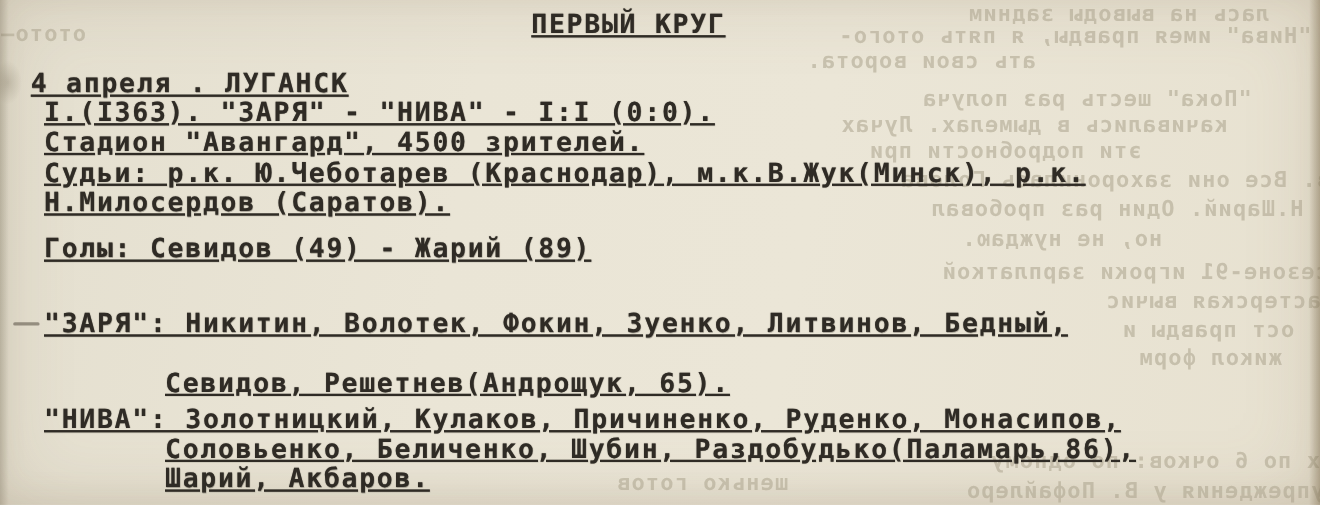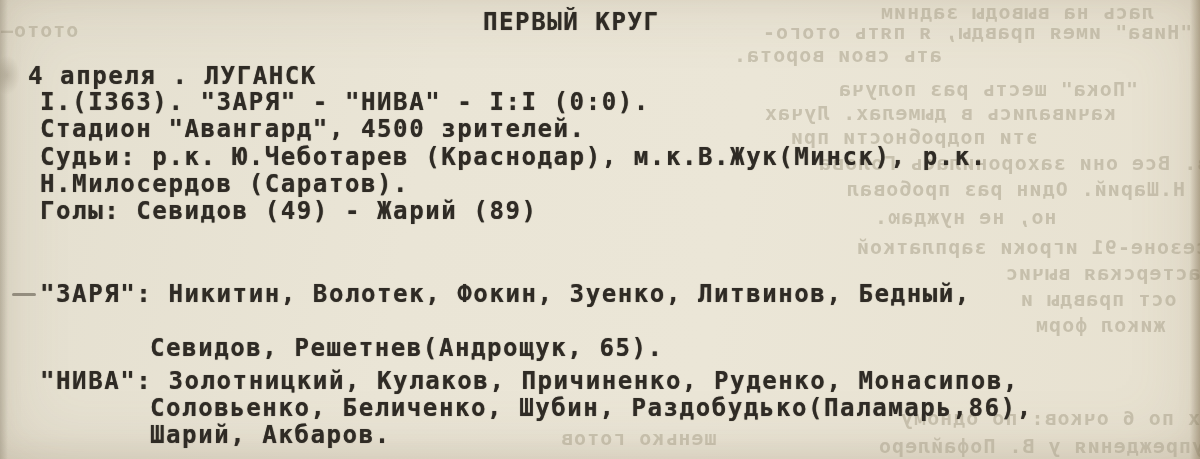--- a/index.html
+++ b/index.html
@@ -13,20 +13,21 @@
   }
   .ink{
     position:absolute;
     color:#2f2b25;
     font-size:24px;
     font-weight:bold;
     letter-spacing:1.6px;
     white-space:nowrap;
     line-height:1;
     text-shadow:0 0 1px rgba(47,43,37,.55), .4px .4px 0 rgba(47,43,37,.25);
+    text-decoration:underline;
   }
   .title{ margin:0; font-size:24px; }
   .ghost{
     position:absolute;
     color:#aca48e;
     font-size:20px;
     font-weight:bold;
     letter-spacing:1px;
     white-space:nowrap;
     line-height:1;
@@ -75,21 +76,21 @@
     <span class="ghost" style="left:0px;top:20px">отото—</span>
   </div>
 
   <h1 class="ink title" style="left:483px;top:10px">ПЕРВЫЙ КРУГ</h1>
 
   <div class="ink" style="left:28px;top:64px">4 апреля . ЛУГАНСК</div>
   <div class="ink" style="left:40px;top:90px">I.(I363). "ЗАРЯ" - "НИВА" - I:I (0:0).</div>
   <div class="ink" style="left:40px;top:117px">Стадион "Авангард", 4500 зрителей.</div>
   <div class="ink" style="left:40px;top:172px">Н.Милосердов (Саратов).</div>
   <div class="ink" style="left:40px;top:145px">Судьи: р.к. Ю.Чеботарев (Краснодар), м.к.В.Жук(Минск), р.к.</div>
-  <div class="ink" style="left:40px;top:199px">Голы: Севидов (49) - Жарий (89)</div>
+  <div class="ink" style="left:40px;top:214px">Голы: Севидов (49) - Жарий (89)</div>
   <div class="ink" style="left:40px;top:282px">"ЗАРЯ": Никитин, Волотек, Фокин, Зуенко, Литвинов, Бедный,</div>
   <div class="ink" style="left:150px;top:336px">Севидов, Решетнев(Андрощук, 65).</div>
   <div class="ink" style="left:40px;top:369px">"НИВА": Золотницкий, Кулаков, Причиненко, Руденко, Монасипов,</div>
   <div class="ink" style="left:150px;top:396px">Соловьенко, Беличенко, Шубин, Раздобудько(Паламарь,86),</div>
   <div class="ink" style="left:150px;top:423px">Шарий, Акбаров.</div>
 
   <div class="dash"></div>
   <div class="corner-smudge"></div>
   <div class="edge edge-left"></div>
   <div class="edge edge-right"></div>

